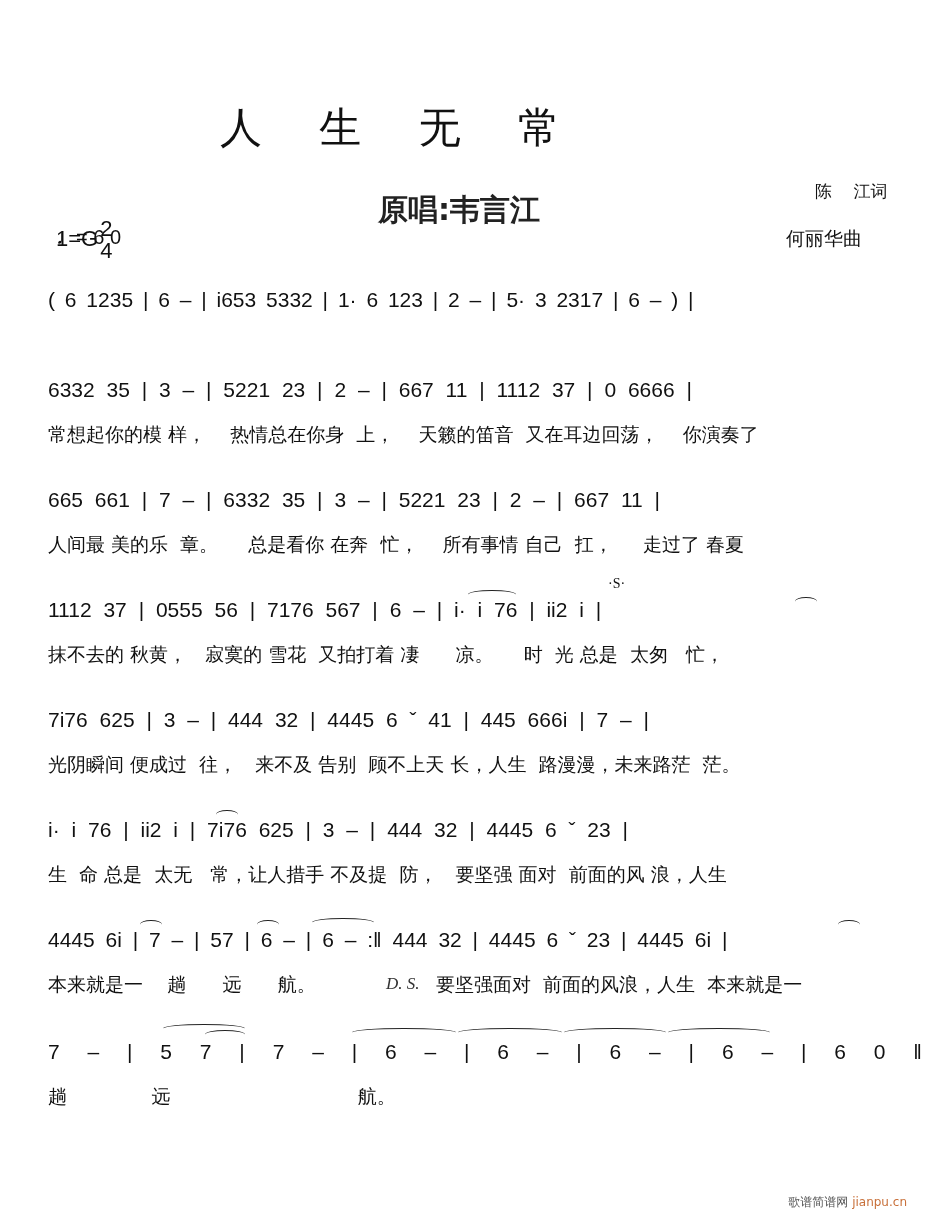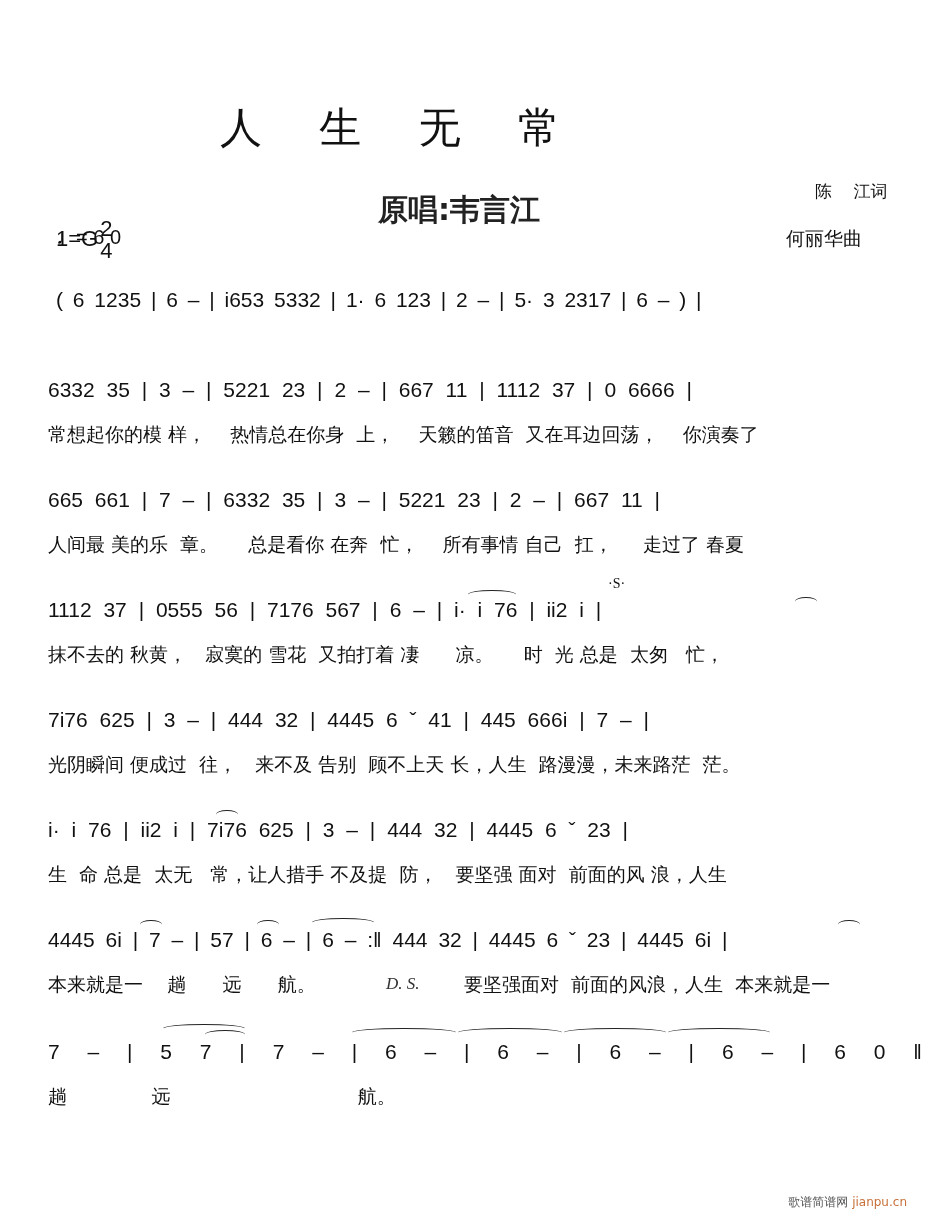--- a/index.html
+++ b/index.html
@@ -30,21 +30,21 @@
 
 <div class="abs key">
   <span>1=G</span><span class="frac"><span>2</span><br><span>4</span></span>
 </div>
 <div class="abs tempo">♩= 6 0</div>
 <div class="abs singer">原唱:韦言江</div>
 <div class="abs lyricist">陈 江词</div>
 <div class="abs composer">何丽华曲</div>
 
 <div class="row" style="top:288px;">
-  <div class="notes" style="word-spacing:4px;margin-left:8px;">( 6 1235 | 6 – | i653 5332 | 1· 6 123 | 2 – | 5· 3 2317 | 6 – ) |</div>
+  <div class="notes" style="word-spacing:4px;">( 6 1235 | 6 – | i653 5332 | 1· 6 123 | 2 – | 5· 3 2317 | 6 – ) |</div>
 </div>
 
 <div class="row" style="top:378px;">
   <div class="notes" style="word-spacing:6px;">6332 35 | 3 – | 5221 23 | 2 – | 667 11 | 1112 37 | 0 6666 |</div>
   <div class="lyrics">常想起你的模 样，    热情总在你身  上，    天籁的笛音  又在耳边回荡，    你演奏了</div>
 </div>
 
 <div class="row" style="top:488px;">
   <div class="notes" style="word-spacing:6px;">665 661 | 7 – | 6332 35 | 3 – | 5221 23 | 2 – | 667 11 |</div>
   <div class="lyrics">人间最 美的乐  章。     总是看你 在奔  忙，    所有事情 自己  扛，     走过了 春夏</div>
@@ -63,21 +63,21 @@
 
 <div class="row" style="top:818px;">
   <div class="notes" style="word-spacing:6px;">i· i 76 | ii2 i | 7i76 625 | 3 – | 444 32 | 4445 6 ˇ 23 |</div>
   <div class="lyrics">生  命 总是  太无   常，让人措手 不及提  防，   要坚强 面对  前面的风 浪，人生</div>
 </div>
 
 <div class="row" style="top:928px;">
   <div class="notes" style="word-spacing:5px;">4445 6i | 7 – | 57 | 6 – | 6 – :‖ 444 32 | 4445 6 ˇ 23 | 4445 6i |</div>
   <div class="lyrics">本来就是一    趟      远      航。</div>
   <div class="abs ds" style="left:338px; top:46px;">D. S.</div>
-  <div class="abs" style="left:388px; top:44px; font-size:19px; white-space:pre;margin-left:28px;">要坚强面对  前面的风浪，人生  本来就是一</div>
+  <div class="abs" style="left:388px; top:44px; font-size:19px; white-space:pre;">要坚强面对  前面的风浪，人生  本来就是一</div>
 </div>
 
 <div class="row" style="top:1040px;">
   <div class="notes" style="word-spacing:22px;">7 – | 5 7 | 7 – | 6 – | 6 – | 6 – | 6 – | 6 0 ‖</div>
   <div class="lyrics">趟              远                               航。</div>
 </div>
 
 <div class="slur" style="left:468px; top:590px; width:48px;"></div>
 <div class="slur" style="left:795px; top:597px; width:22px;"></div>
 <div class="slur" style="left:216px; top:810px; width:22px;"></div>

